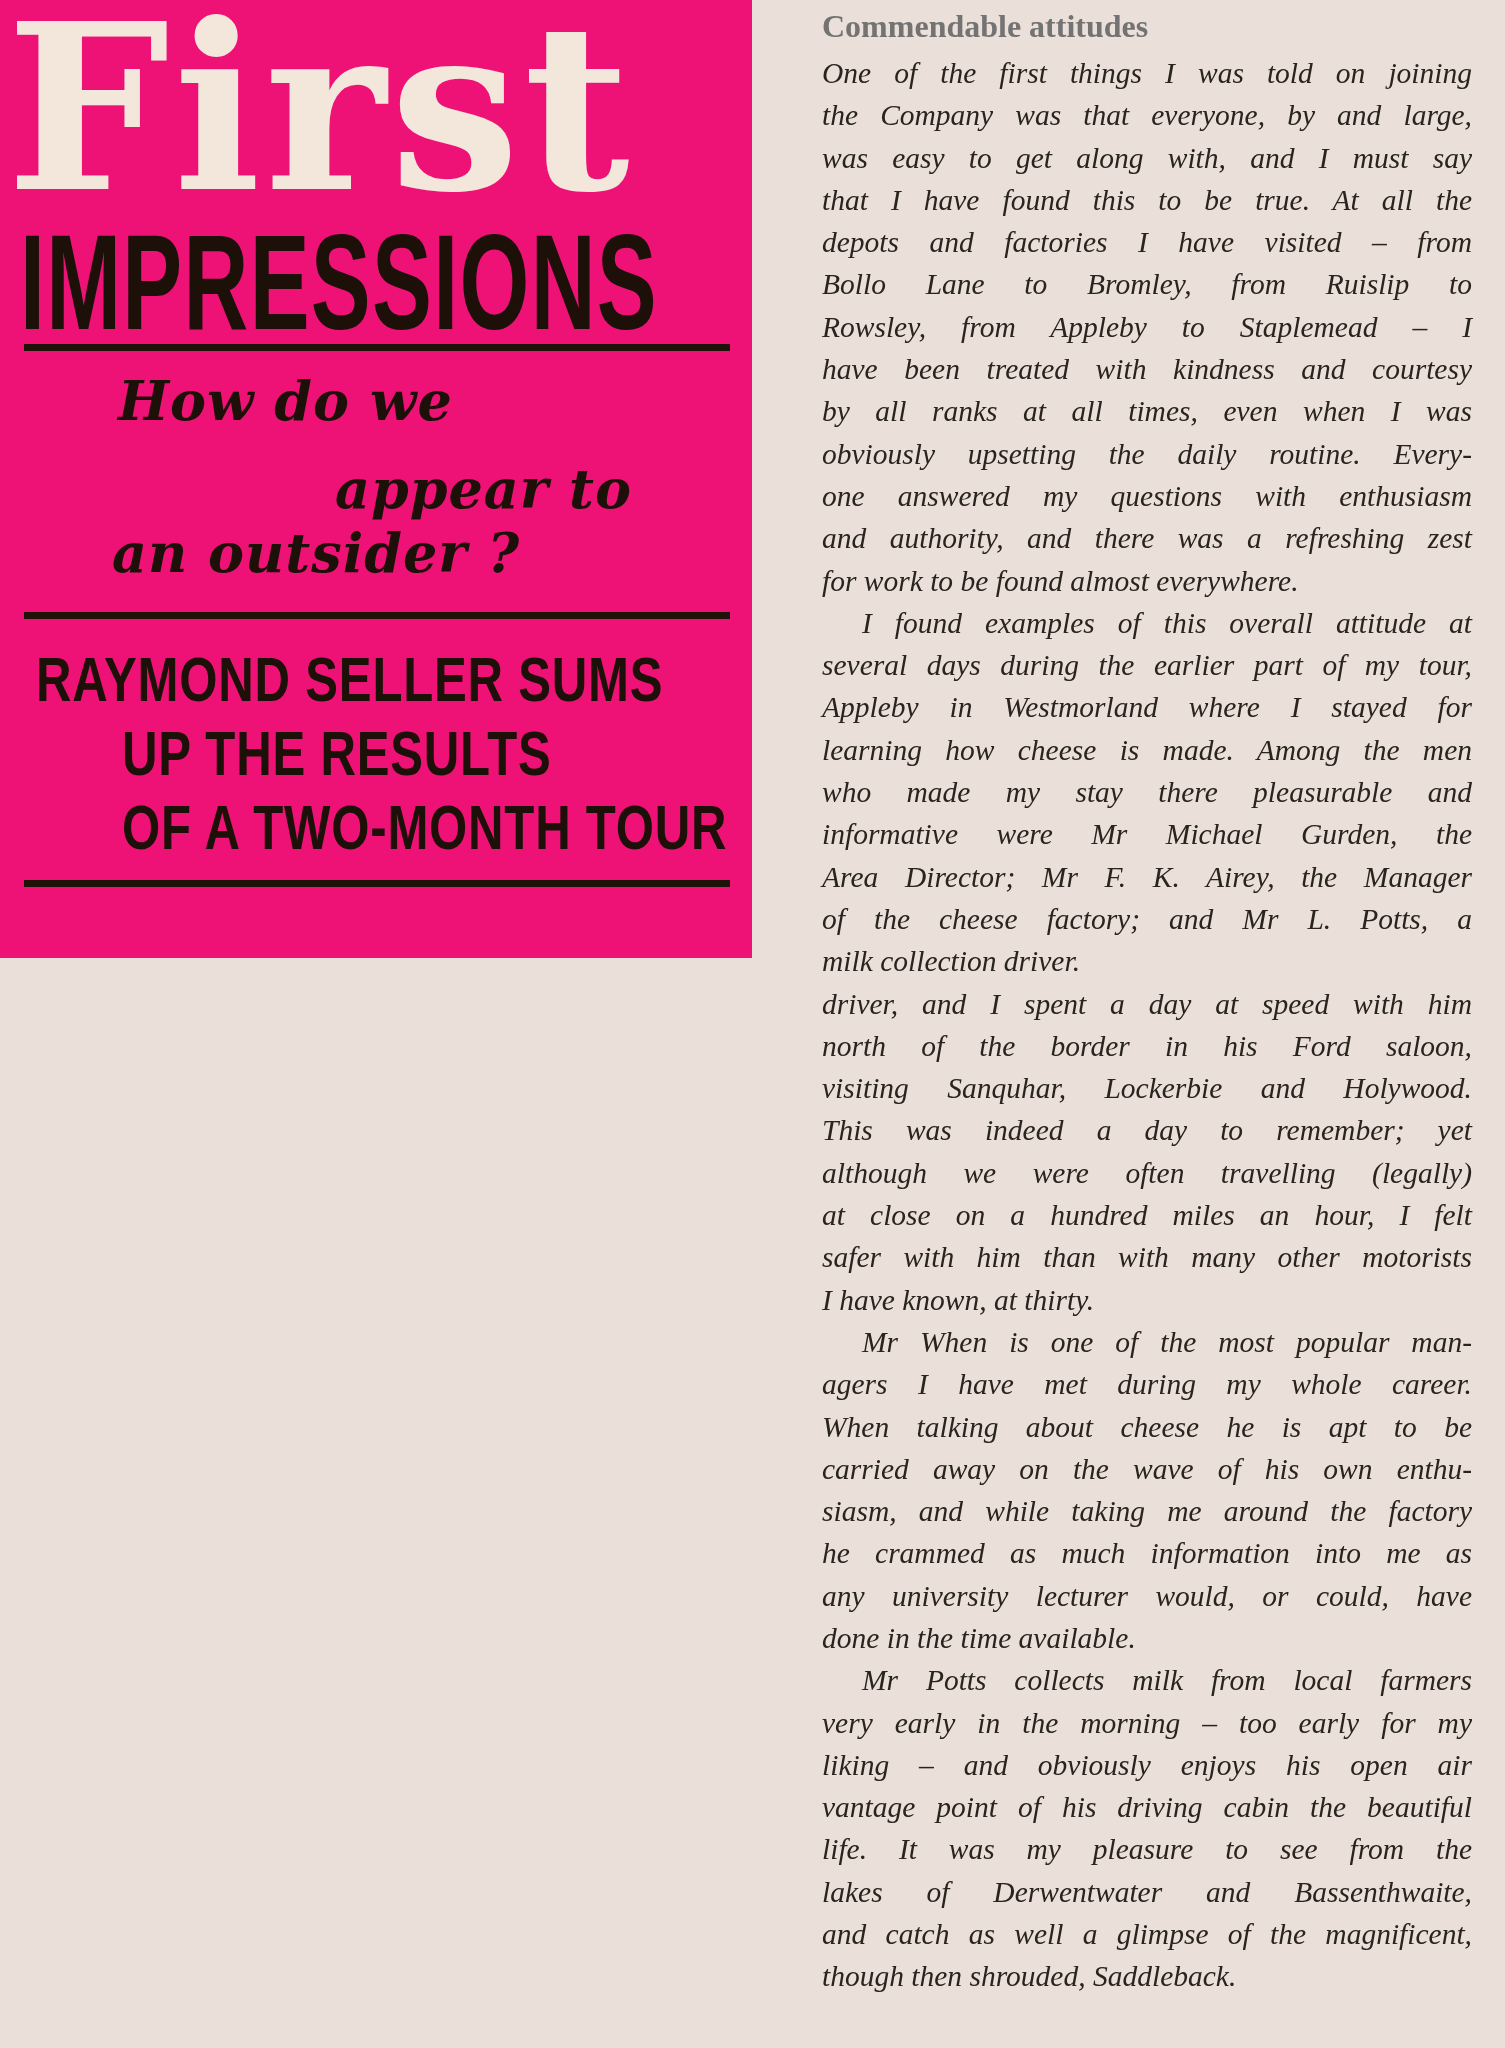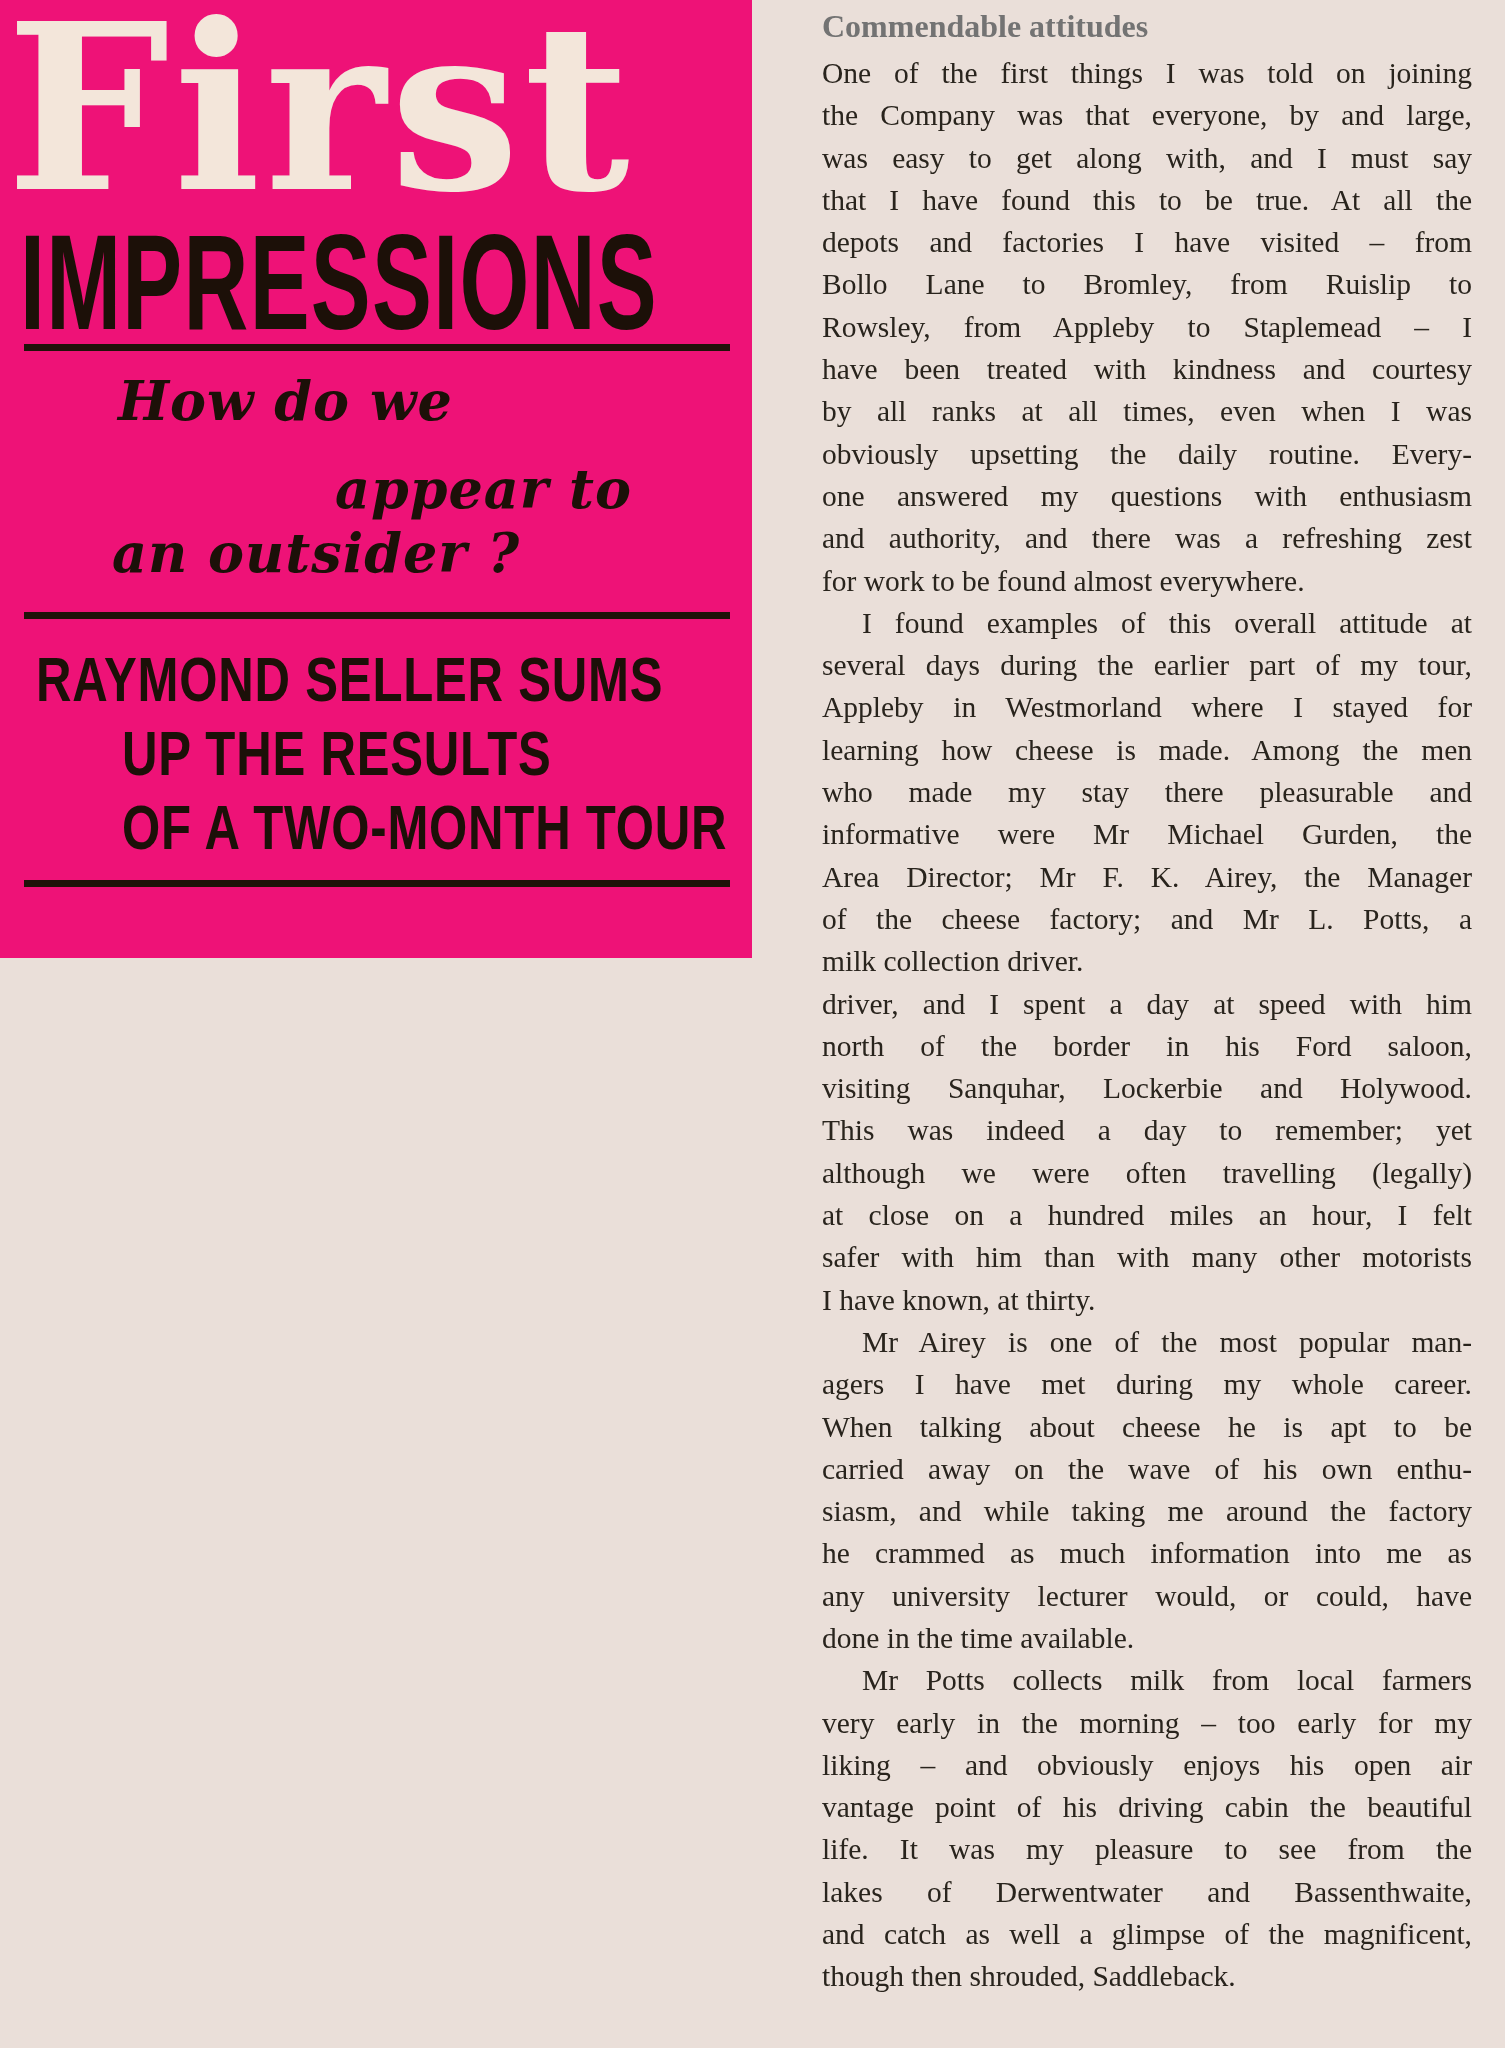--- a/index.html
+++ b/index.html
@@ -73,21 +73,21 @@
     position:absolute; left:822px; top:6px; width:650px;
     color:#29241d;
   }
   .article-heading {
     font-family:Liberation Serif, serif;
     font-weight:700;
     font-size:32px; line-height:1.25;
     color:#737373;
     margin:0 0 6px 0;
   }
-  .para { margin:0; }
+  .para { margin:0;font-style:italic; }
   .line {
     font-size:29.5px;
     line-height:42.3px;
     text-align:justify;
     text-align-last:justify;
   }
   .line.para-first { text-indent:40px; }
   .line.para-last  { text-align-last:left; }
 </style>
 </head>
@@ -147,21 +147,21 @@
           <div class="line">driver, and I spent a day at speed with him</div>
           <div class="line">north of the border in his Ford saloon,</div>
           <div class="line">visiting Sanquhar, Lockerbie and Holywood.</div>
           <div class="line">This was indeed a day to remember; yet</div>
           <div class="line">although we were often travelling (legally)</div>
           <div class="line">at close on a hundred miles an hour, I felt</div>
           <div class="line">safer with him than with many other motorists</div>
           <div class="line para-last">I have known, at thirty.</div>
         </div>
         <div class="para">
-          <div class="line para-first">Mr Airey is one of the most popular man-</div>
+          <div class="line para-first">Mr When is one of the most popular man-</div>
           <div class="line">agers I have met during my whole career.</div>
           <div class="line">When talking about cheese he is apt to be</div>
           <div class="line">carried away on the wave of his own enthu-</div>
           <div class="line">siasm, and while taking me around the factory</div>
           <div class="line">he crammed as much information into me as</div>
           <div class="line">any university lecturer would, or could, have</div>
           <div class="line para-last">done in the time available.</div>
         </div>
         <div class="para">
           <div class="line para-first">Mr Potts collects milk from local farmers</div>

